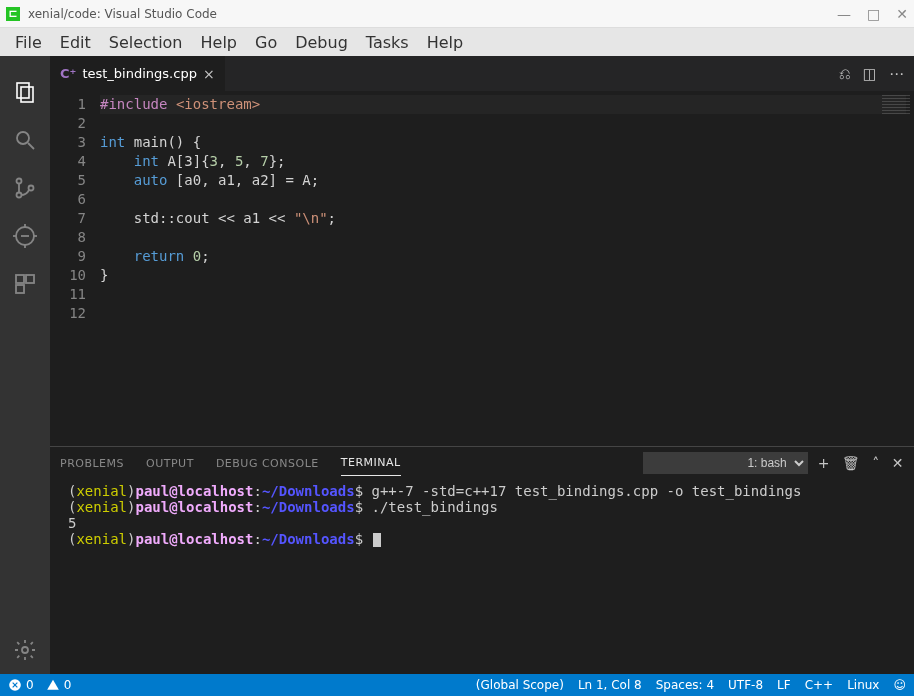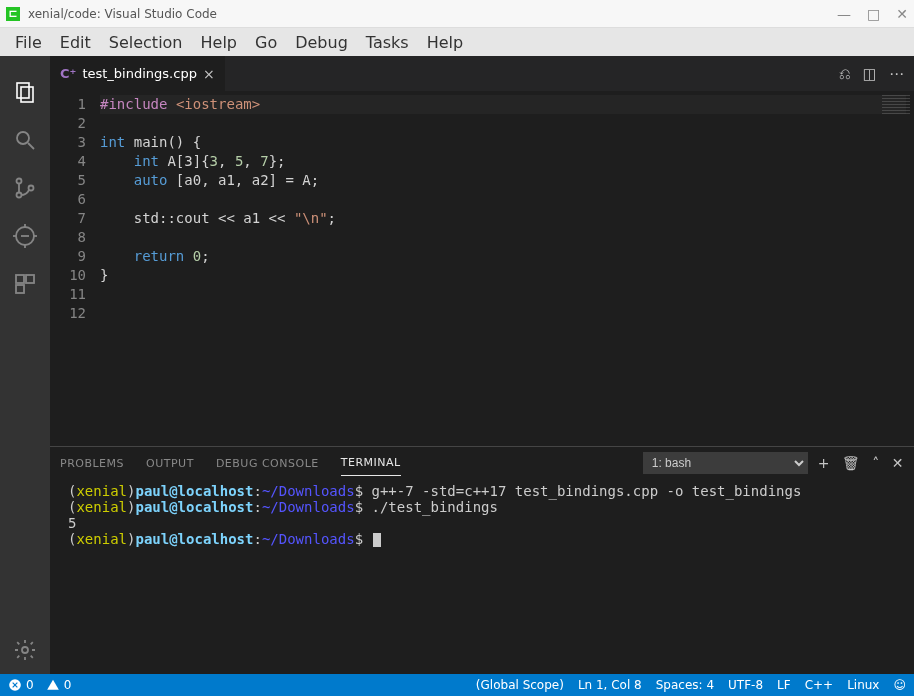--- a/index.html
+++ b/index.html
@@ -46,25 +46,25 @@
 .str { color:#ce9178; }
 .num { color:#b5cea8; }
 .minimap { position:absolute; right:4px; top:4px; width:28px; height:20px; opacity:.35; background:repeating-linear-gradient(#888 0 1px, transparent 1px 3px);}
 
 
 .panel { height:228px; border-top:1px solid #454545; display:flex; flex-direction:column; background:#1e1e1e;}
 .paneltabs { height:32px; display:flex; align-items:center; padding:0 10px; font-size:11px; letter-spacing:.5px;}
 .ptab { margin-right:22px; color:#888; text-transform:uppercase; cursor:pointer; padding:6px 0;}
 .ptab.active { color:#e7e7e7; border-bottom:1px solid #e7e7e7;}
 .paneltabs .flex{flex:1;}
-.pselect { background:#3c3c3c; color:#ccc; border:1px solid #3c3c3c; font-size:12px; padding:2px 4px; width:165px;}
+.pselect { background:#3c3c3c; color:#ccc; border:1px solid #3c3c3c; font-size:12px; padding:2px 4px; width:165px;text-align:right;}
 .pactions { display:flex; align-items:center; gap:12px; margin-left:10px; color:#c5c5c5;}
 .pactions span{cursor:pointer;font-size:14px;}
 .term { flex:1; padding:4px 18px; font-size:14px; line-height:16px; color:#ccc; overflow:hidden;}
-.term .yel{color:#cdcd00;} .term .teal{color:#7dd3fc;font-weight:bold;} .term .blu{color:#5555ff;font-weight:normal;}
+.term .yel{color:#cdcd00;} .term .teal{color:#f0abfc;font-weight:bold;} .term .blu{color:#5555ff;font-weight:bold;}
 .cursor { display:inline-block; width:8px; height:14px; background:#ccc; vertical-align:middle; margin-left:2px;}
 
 
 .status { height:22px; background:#007acc; color:#fff; display:flex; align-items:center; font-size:12px; padding:0 8px;}
 .status .grp{display:flex;align-items:center;gap:4px;margin-right:12px;cursor:pointer;}
 .status .flex{flex:1;}
 .status .ritem{margin-left:14px;cursor:pointer;}
 .status svg{width:14px;height:14px;}
 </style>
 </head>

